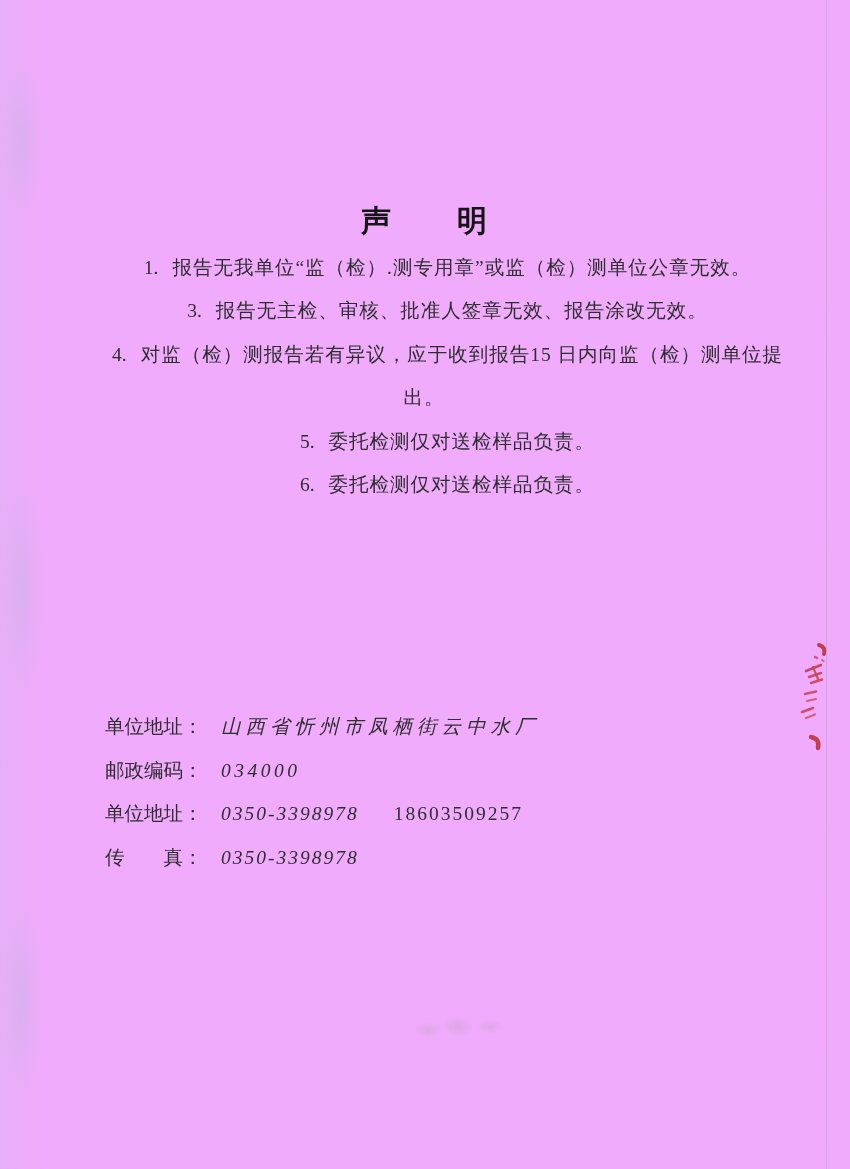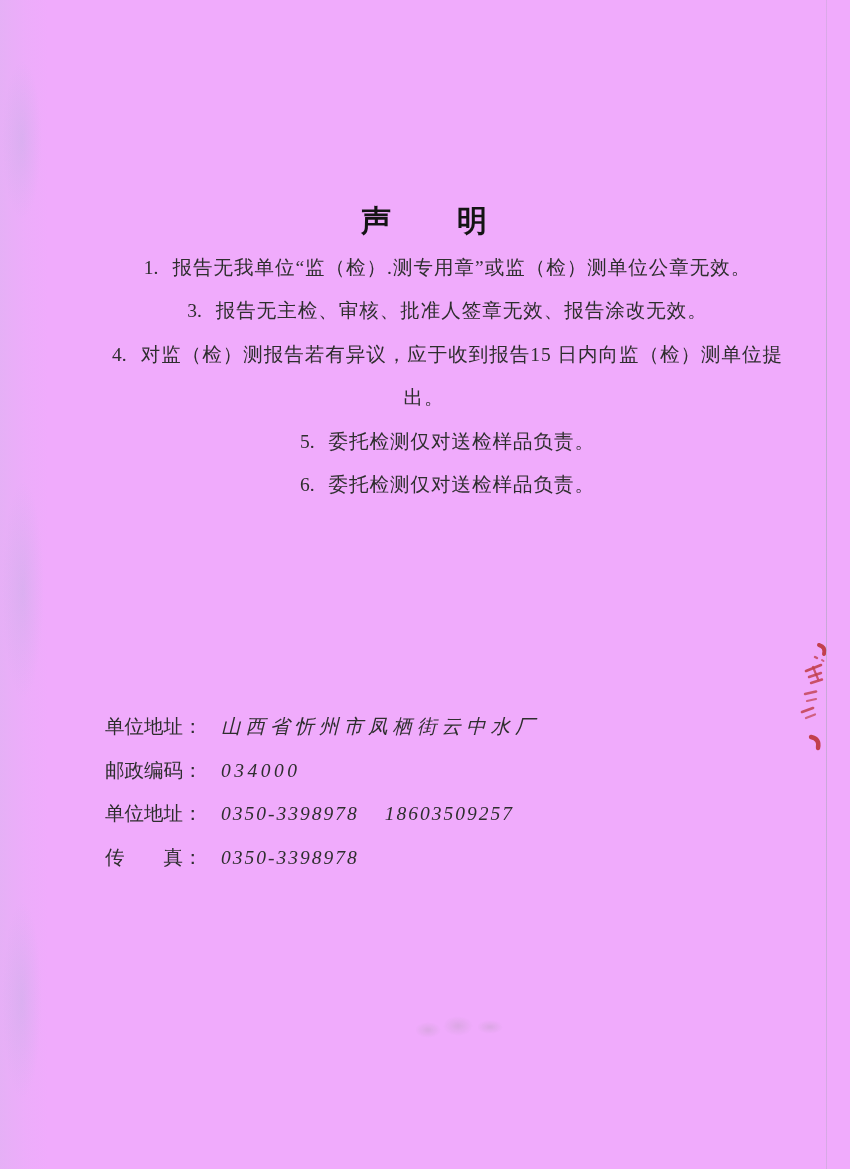--- a/index.html
+++ b/index.html
@@ -52,21 +52,21 @@
   .contact {
     position: absolute; left: 105px; top: 705px;
     font-size: 19.5px; line-height: 43.5px;
   }
   .contact-row { white-space: nowrap; }
   .contact-row .label { display: inline-block; min-width: 100px; }
   .contact-row .value { margin-left: 16px; font-style: italic; }
   .value.spaced-wide { letter-spacing: 5px; }
   .value.spaced-num  { letter-spacing: 3.5px; }
   .value.phone       { letter-spacing: 2px; }
-  .phone2 { margin-left: 26px; letter-spacing: 2px; font-style: italic; }
+  .phone2 { margin-left: 35px; letter-spacing: 2px; }
   
   .stamp {
     position: absolute; left: 800px; top: 636px; width: 34px; height: 120px;
     pointer-events: none;
   }
   
   .smudge {
     position: absolute; left: 415px; top: 1012px; width: 95px; height: 30px;
     pointer-events: none; opacity: 0.5; filter: blur(0.6px);
   }

